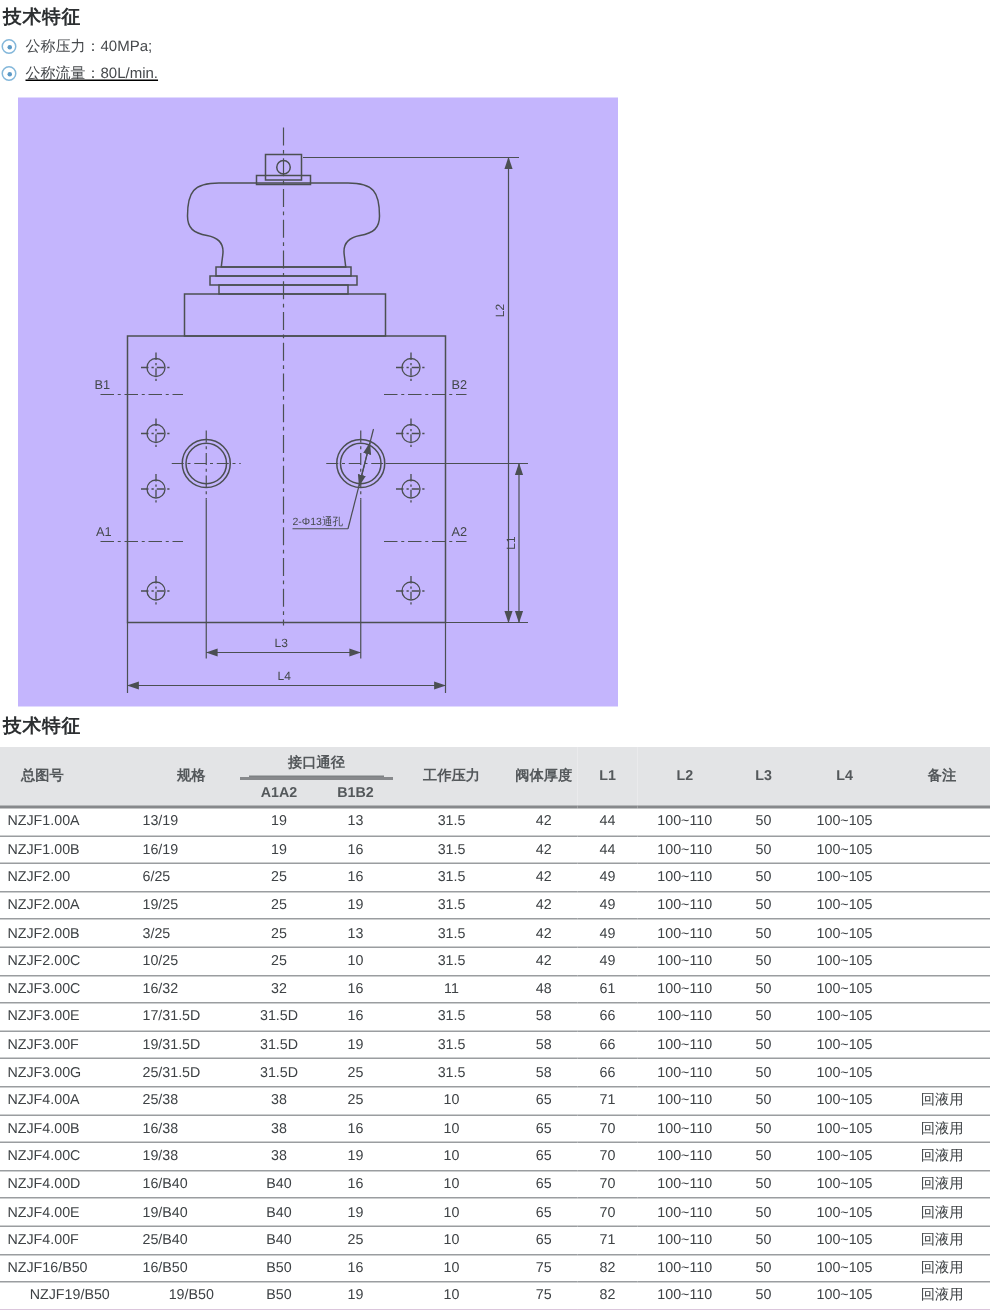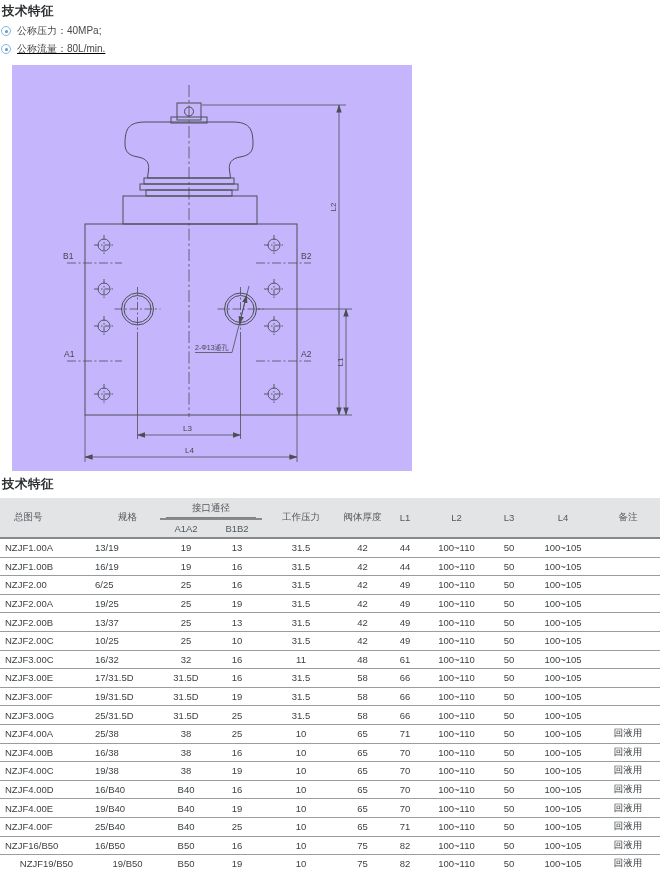--- a/index.html
+++ b/index.html
@@ -28,21 +28,21 @@
     background:#c4b5fd;
   }
   svg text{font-family:"Liberation Sans","DejaVu Sans",sans-serif;}
 
   
   #params-table{
     position:absolute;left:0;top:498px;width:660px;
     border-collapse:collapse;table-layout:fixed;
   }
   #params-table th{
-    background:#e3e4e6;font-weight:normal;color:#54585b;font-size:9.5px;
+    background:#e3e4e6;font-weight:bold;color:#54585b;font-size:9.5px;
     padding:0;vertical-align:middle;border-bottom:2px solid #87898c;
   }
   #params-table .group-cell div{
     border-bottom:1px solid #7e8184;margin:0 6px;padding:3px 0 2px 0;
     text-align:center;
   }
   #params-table tr.subhead th{height:17px;border-bottom:2px solid #87898c;text-align:center;}
   #params-table thead tr.mainhead th{height:20px;}
   #params-table td{
     font-size:9.5px;color:#3e4245;height:17.6px;padding:0;
@@ -281,21 +281,21 @@
         <td class="c4">31.5</td>
         <td class="c5">42</td>
         <td class="c6">49</td>
         <td class="c7">100~110</td>
         <td class="c8">50</td>
         <td class="c9">100~105</td>
         <td class="c10"></td>
       </tr>
       <tr>
         <td class="c0">NZJF2.00B</td>
-        <td class="c1">13/37</td>
+        <td class="c1">3/25</td>
         <td class="c2">25</td>
         <td class="c3">13</td>
         <td class="c4">31.5</td>
         <td class="c5">42</td>
         <td class="c6">49</td>
         <td class="c7">100~110</td>
         <td class="c8">50</td>
         <td class="c9">100~105</td>
         <td class="c10"></td>
       </tr>

